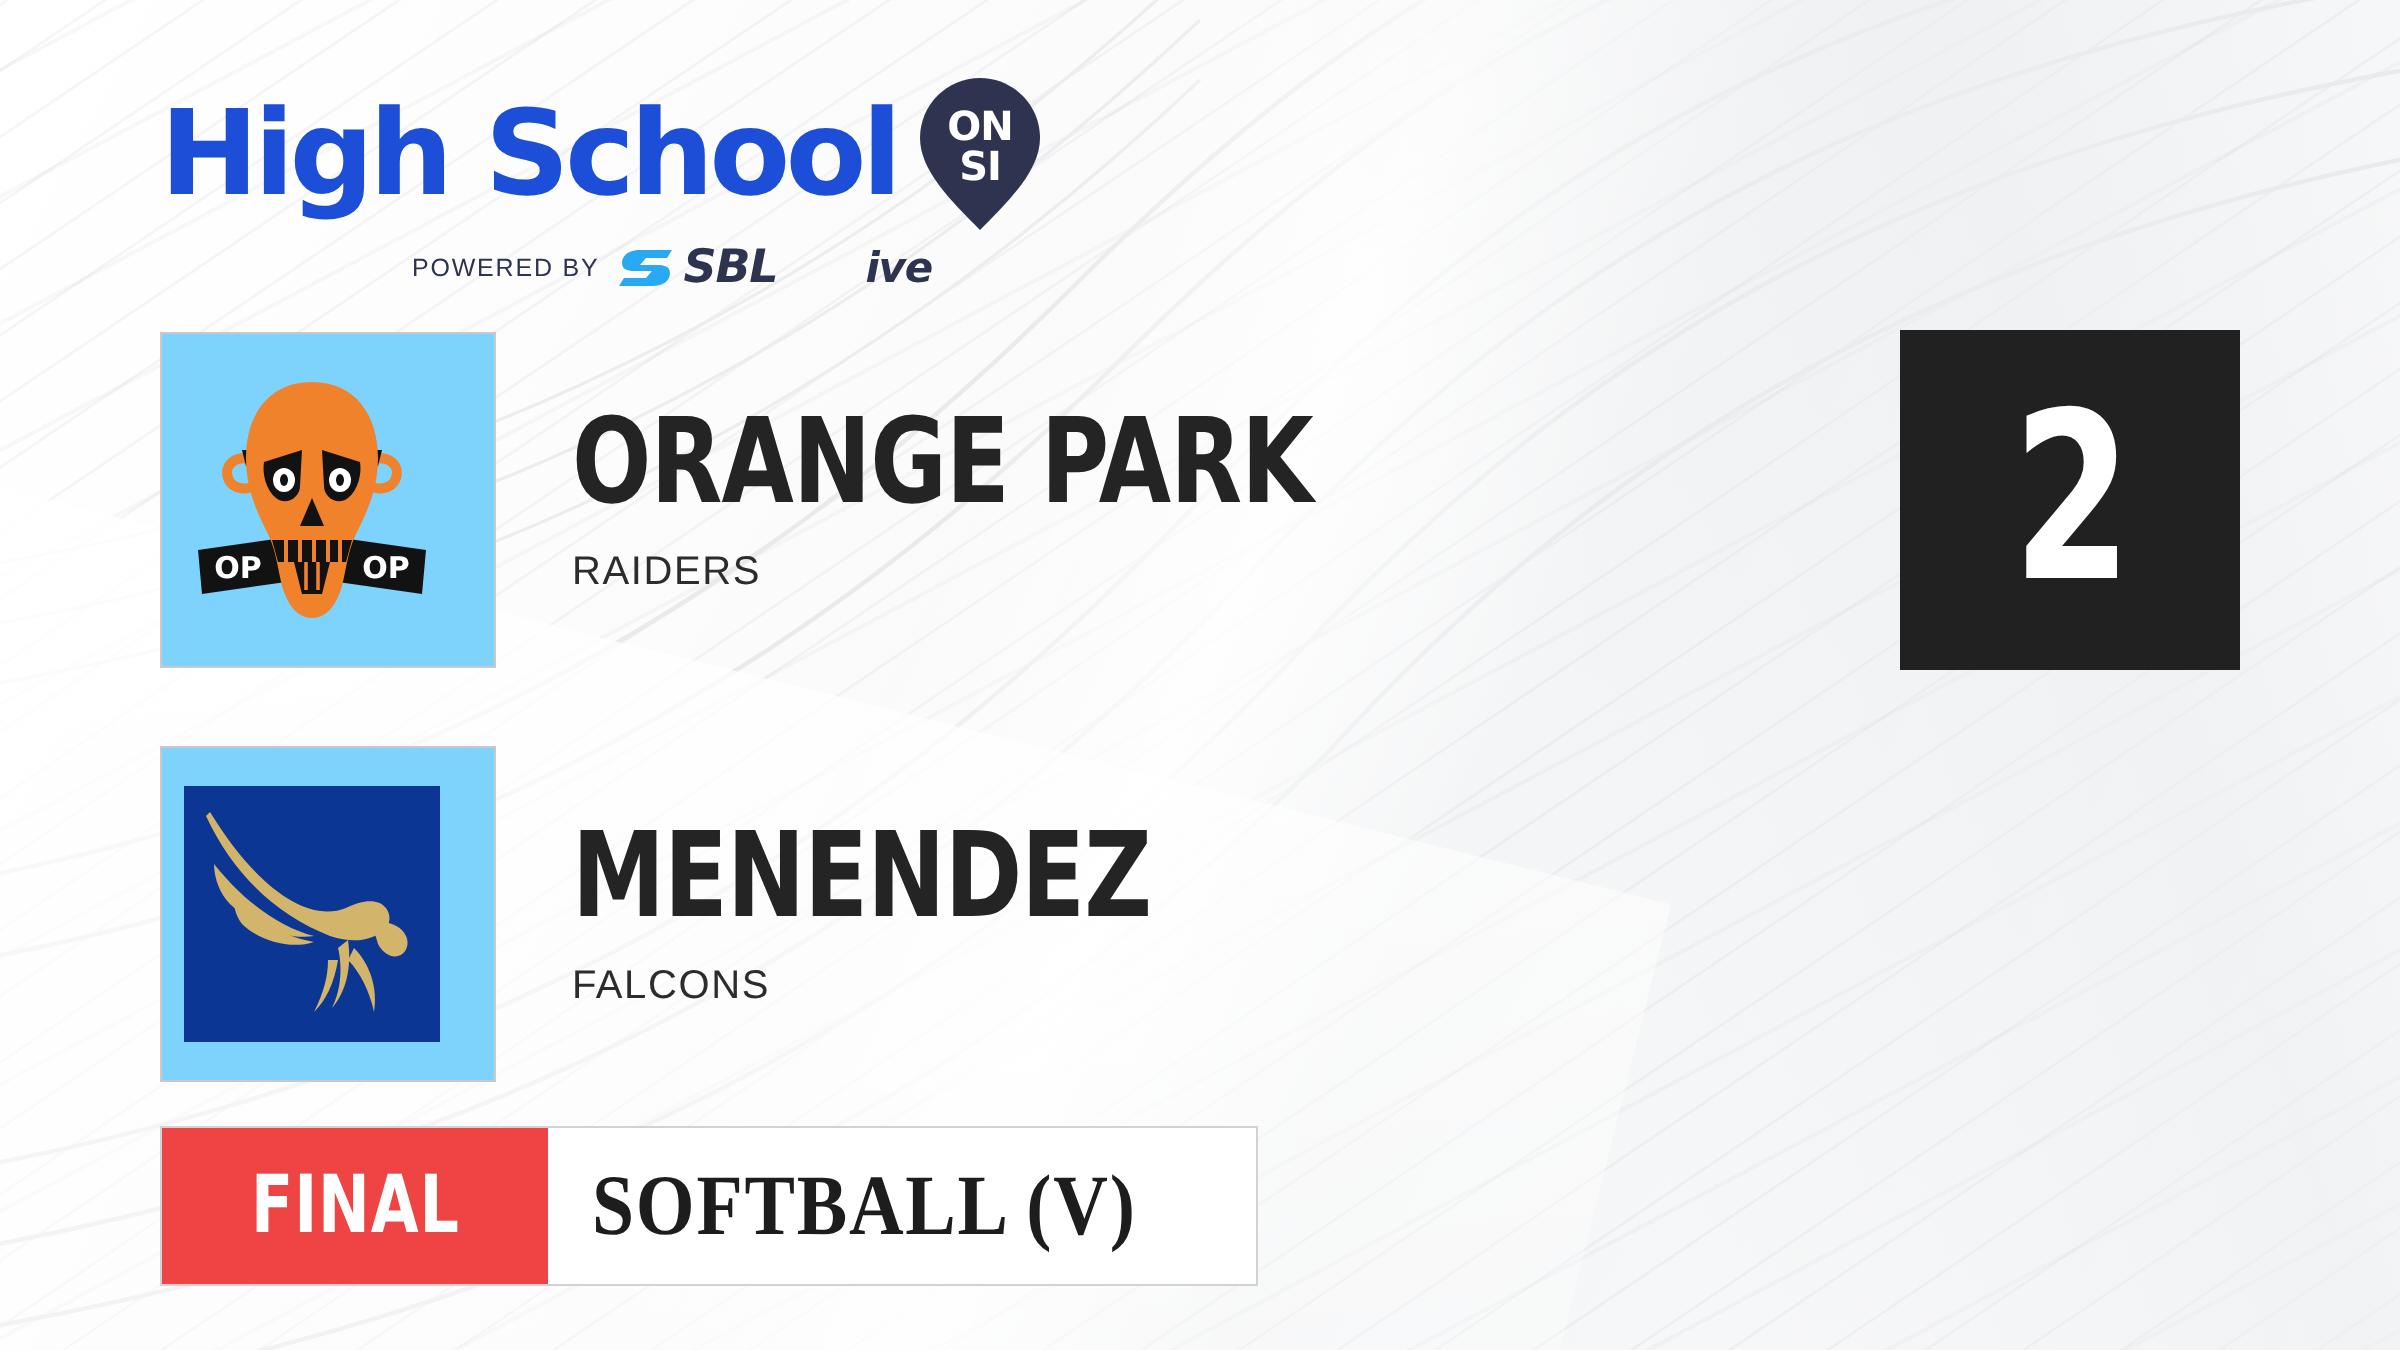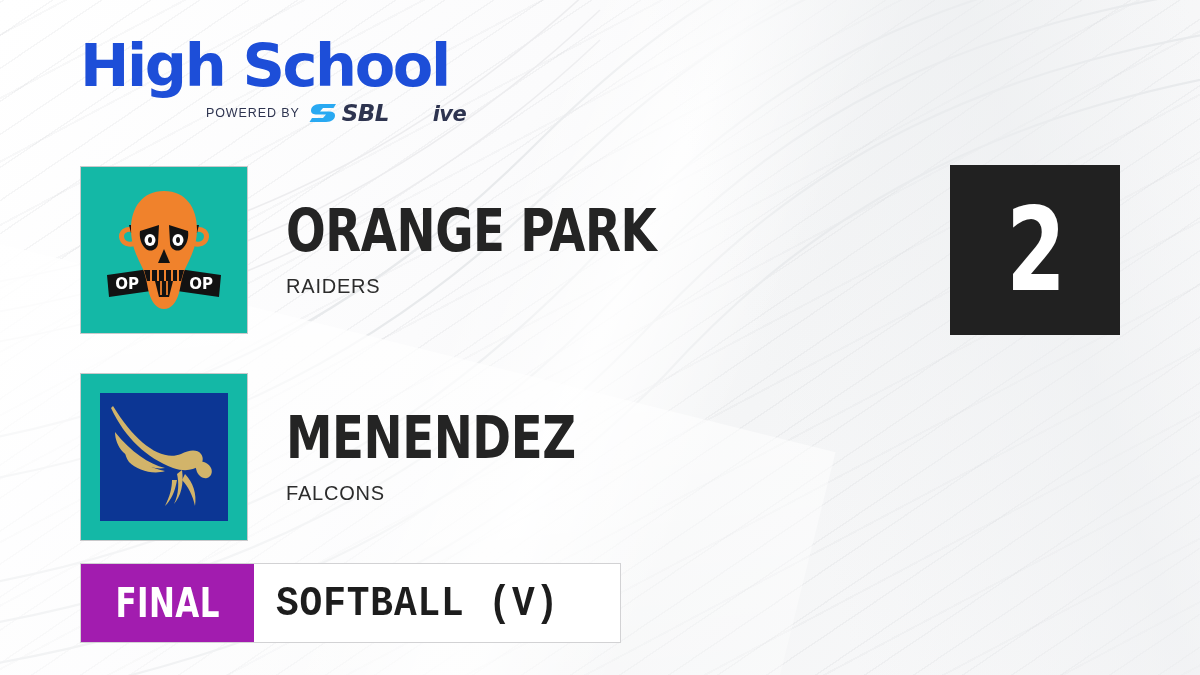--- a/index.html
+++ b/index.html
@@ -149,26 +149,26 @@
     height: 170px;
     display: flex;
     align-items: center;
   }
   .team-row.row-1 { top: 165px; }
   .team-row.row-2 { top: 372px; }
 
   .logo-box {
     width: 168px;
     height: 168px;
-    background: #14b8a6;
+    background: #7dd3fc;
     border: 1px solid #c9c9cb;
     box-sizing: border-box;
     display: flex;
     align-items: center;
-    justify-content: center;
+    justify-content: flex-start;
     flex: 0 0 auto;
   }
   .logo-box svg { display: block; }
 
   .team-text {
     margin-left: 38px;
     flex: 1 1 auto;
     min-width: 0;
   }
   .team-name {
@@ -216,40 +216,40 @@
     left: 80px;
     top: 563px;
     height: 80px;
     display: flex;
     align-items: stretch;
     border: 1px solid #d2d2d4;
     box-sizing: border-box;
     background: #ffffff;
   }
   .status-final {
-    background: #a21caf;
+    background: #ef4444;
     color: #ffffff;
     display: flex;
     align-items: center;
     justify-content: center;
-    padding: 0 26px;
+    padding: 0 36px;
     font-family: "DejaVu Sans Condensed", "Liberation Sans Narrow", "Liberation Sans", sans-serif;
     font-weight: 700;
     font-size: 40px;
     letter-spacing: 0.5px;
     transform-origin: center;
   }
   .status-final span { display:block; transform: scaleX(0.86); }
   .status-sport {
     background: #ffffff;
     color: #1d1d1d;
     display: flex;
     align-items: center;
     padding: 0 22px 0 22px;
-    font-family: Liberation Mono, monospace;
+    font-family: Liberation Serif, serif;
     font-weight: 700;
     font-size: 43px;
     letter-spacing: 1px;
     white-space: nowrap;
   }
   .status-sport span { display:block; transform: scaleX(0.88); transform-origin:left center;}
 </style>
 </head>
 <body>
 
@@ -275,20 +275,27 @@
       </g>
     </svg>
     <div class="bg-wedge-a"></div>
     <div class="bg-wedge-b"></div>
     <div class="bg-wedge-c"></div>
   </div>
 
   <div class="brand">
     <div class="brand-row">
       <div class="brand-word">High School</div>
+      <div class="pin">
+        <svg width="62" height="78" viewBox="0 0 62 78">
+          <path d="M31 1 C14.5 1 1 14.4 1 31 C1 47 16 62 31 77 C46 62 61 47 61 31 C61 14.4 47.5 1 31 1 Z" fill="#2e3450"></path>
+          <text x="31" y="32" text-anchor="middle" font-family="DejaVu Sans, sans-serif" font-size="20" font-weight="700" fill="#ffffff" letter-spacing="-0.5">ON</text>
+          <text x="31" y="52" text-anchor="middle" font-family="DejaVu Sans, sans-serif" font-size="20" font-weight="700" fill="#ffffff" letter-spacing="-0.5">SI</text>
+        </svg>
+      </div>
     </div>
     <div class="brand-sub">
       <div class="powered-by">POWERED BY</div>
       <div class="sblive">
         <svg class="sblive-mark" width="30" height="24" viewBox="0 0 30 24">
           <path d="M27 3 L11 3 C5 3 2 6 2 9.5 C2 12.5 4.5 13.5 8 13.5 L17 13.5 L14 17 L3 17 L0.5 21 L17 21 C23 21 26 18 26 14.5 C26 11.5 23.5 10.5 20 10.5 L11 10.5 L14 7 L24.5 7 Z" fill="#29a9f2"></path>
         </svg>
         <div class="sblive-word"><span>SBL</span><span class="lc">ive</span></div>
       </div>
     </div>

